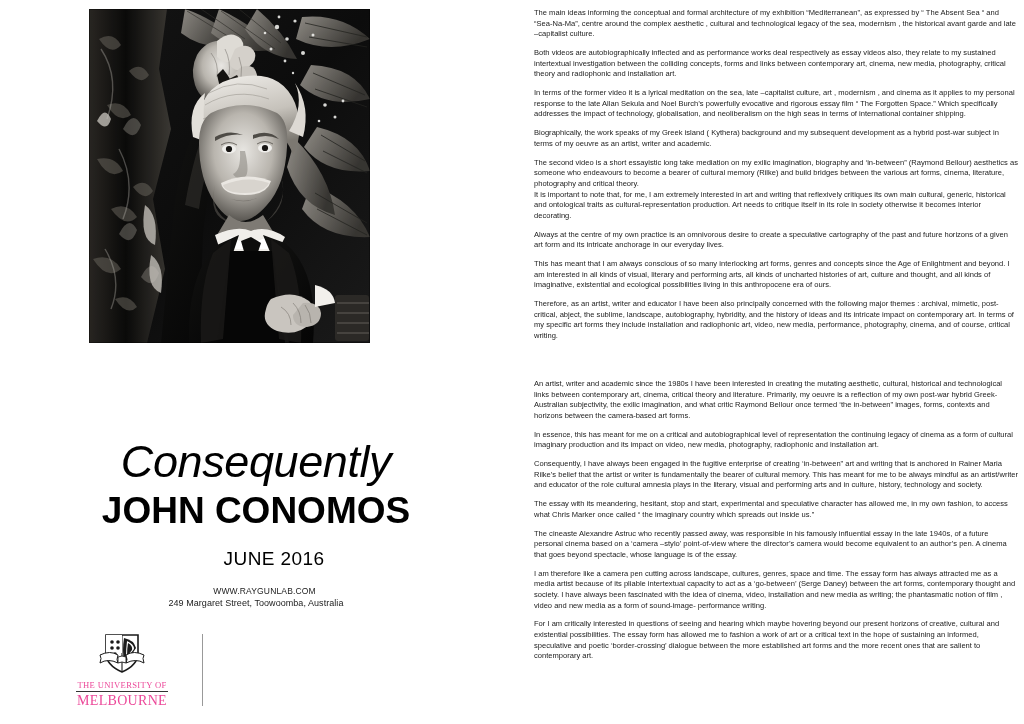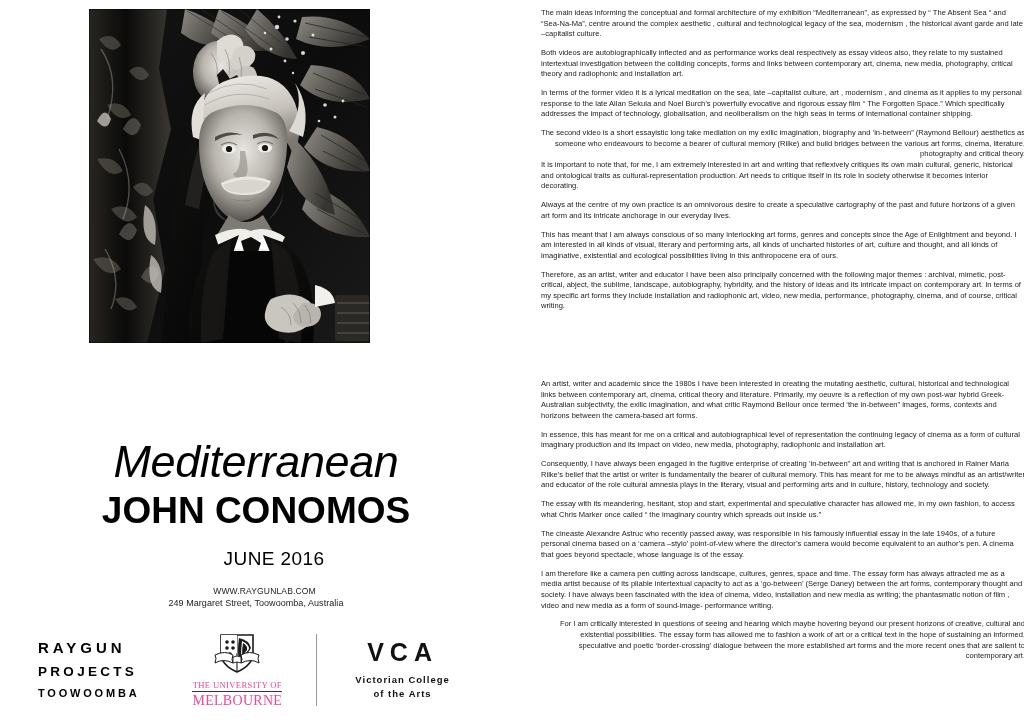--- a/index.html
+++ b/index.html
@@ -161,33 +161,33 @@
   #vca-subtitle-1 { margin-top: 7px; }
 
   
   #right-column {
     position: absolute;
     left: 529px;
     top: 0;
     width: 484px;
     height: 724px;
   }
-  .essay-section { position: absolute; left: 12px; width: 484px; }
+  .essay-section { position: absolute; left: 5px; width: 484px; }
   #essay-section-one { top: 8px; }
   #essay-section-two { top: 379px; }
 
   .essay-paragraph {
     font-size: 7.55px;
     line-height: 1.405;
     margin: 0 0 8.3px 0;
     color: #1b1b1b;
     text-align: left;
     letter-spacing: 0.005px;
   }
-  .essay-paragraph.tight { margin-bottom: 0; text-align: right; }
+  .essay-paragraph.tight { margin-bottom: 0; }
 </style>
 </head>
 <body>
 
 <div id="left-column">
 
   <div id="portrait-figure">
     <svg viewBox="0 0 281 334" preserveAspectRatio="none">
       <defs>
         <radialGradient id="faceLight" cx="50%" cy="40%" r="60%">
@@ -385,34 +385,29 @@
           <path d="M248 304 L280 304"></path>
         <path d="M248 314 L280 314"></path>
           <path d="M248 324 L280 324"></path>
       </g>
 
       <rect x="0" y="0" width="281" height="334" fill="none" stroke="#000" stroke-width="2" opacity="0.35"></rect>
     </svg>
   </div>
 
   <div id="title-block">
-    <h1 id="exhibition-title">Mediterranean</h1>
+    <h1 id="exhibition-title">Consequently</h1>
     <h2 id="artist-name">JOHN CONOMOS</h2>
     <div id="exhibition-date">JUNE 2016</div>
     <div id="venue-website">WWW.RAYGUNLAB.COM</div>
     <div id="venue-address">249 Margaret Street, Toowoomba, Australia</div>
   </div>
 
   <div id="logo-strip">
 
-    <div id="raygun-logo">
-      <span class="lg-line" id="raygun-line-1">RAYGUN</span>
-      <span class="lg-line" id="raygun-line-2">PROJECTS</span>
-      <span class="lg-line" id="raygun-line-3">TOOWOOMBA</span>
-    </div>
 
     <div id="melbourne-logo">
       <svg id="melbourne-crest" width="56" height="46" viewBox="0 0 56 46">
         <path d="M12 4 L44 4 L44 22 Q44 34 28 41 Q12 34 12 22 Z" fill="#ffffff" stroke="#1a1a1a" stroke-width="1.6"></path>
         <path d="M28 4 L28 41" stroke="#1a1a1a" stroke-width="1.1"></path>
         <path d="M12 4 L28 4 L28 22 L12 22 Z" fill="#ffffff"></path>
         <g fill="#1a1a1a">
           <circle cx="18" cy="11" r="1.8"></circle>
             <circle cx="24" cy="11" r="1.8"></circle>
           <circle cx="18" cy="17" r="1.8"></circle>
@@ -426,34 +421,30 @@
         <path d="M6 24 q10 -5 18 0 q-2 5 0 8 q-10 -5 -18 0 q2 -5 0 -8 Z" fill="#ffffff" stroke="#1a1a1a" stroke-width="1"></path>
         <path d="M50 24 q-10 -5 -18 0 q2 5 0 8 q10 -5 18 0 q-2 -5 0 -8 Z" fill="#ffffff" stroke="#1a1a1a" stroke-width="1"></path>
         <path d="M24 26 q4 -2 8 0 q0 4 0 6 q-4 -2 -8 0 Z" fill="#ffffff" stroke="#1a1a1a" stroke-width="0.9"></path>
       </svg>
       <span id="melbourne-line-1">THE UNIVERSITY OF</span>
       <span id="melbourne-line-2">MELBOURNE</span>
     </div>
 
     <div id="logo-divider"></div>
 
-    <div id="vca-logo">
-      <span id="vca-abbrev">VCA</span>
-      <span id="vca-subtitle-1">Victorian College</span>
-      <span id="vca-subtitle-2">of the Arts</span>
-    </div>
 
   </div>
 </div>
 
 <div id="right-column">
   <div class="essay-section" id="essay-section-one">
       <p class="essay-paragraph">The main ideas informing the conceptual and formal architecture of my exhibition “Mediterranean”, as expressed by “ The Absent Sea “ and  “Sea-Na-Ma”, centre around the complex aesthetic , cultural and technological legacy of the sea, modernism , the historical avant garde and late –capitalist culture.</p>
       <p class="essay-paragraph">Both videos are autobiographically inflected and as performance works deal respectively as essay videos also, they relate to my sustained intertextual investigation between the colliding concepts, forms and links between contemporary art, cinema, new media, photography,  critical theory and radiophonic and installation art.</p>
       <p class="essay-paragraph">In terms of the former video it is a lyrical meditation on the sea, late –capitalist culture, art , modernism , and cinema as it applies to my personal response to the late Allan Sekula and Noel Burch’s powerfully evocative and rigorous essay film “ The Forgotten Space.”  Which specifically addresses the impact of technology, globalisation, and neoliberalism on the high seas in terms of international container shipping.</p>
+      <p class="essay-paragraph">Biographically, the work speaks of my Greek island ( Kythera) background and my subsequent development as a hybrid post-war subject in terms of my oeuvre as an artist, writer and academic.</p>
       <p class="essay-paragraph tight">The second video is a short essayistic long take mediation on my exilic imagination, biography and ‘in-between” (Raymond Bellour) aesthetics as someone who endeavours to become a bearer of cultural memory (Rilke) and build bridges between the various art forms, cinema, literature, photography and critical theory.</p>
       <p class="essay-paragraph">It is important to note that, for me, I am extremely interested in art and writing that reflexively critiques its own main cultural, generic, historical and ontological traits as cultural-representation production.  Art needs to critique itself in its role in society otherwise it becomes interior decorating.</p>
       <p class="essay-paragraph">Always at the centre of my own practice is an omnivorous desire to create a speculative cartography of the past and future horizons of a given art form and its intricate anchorage in our everyday lives.</p>
       <p class="essay-paragraph">This has meant that I am always conscious of so many interlocking art forms, genres and concepts since the Age of Enlightment and beyond.  I am interested in all kinds of visual, literary and performing arts, all kinds of uncharted histories of art, culture and thought, and all kinds of imaginative, existential and ecological possibilities living in this anthropocene era of ours.</p>
       <p class="essay-paragraph">Therefore, as an artist, writer and educator I have been also principally concerned with the following major themes : archival, mimetic, post-critical, abject, the sublime, landscape, autobiography, hybridity, and the history of ideas and its intricate impact on contemporary art. In terms of my specific art forms they include installation and radiophonic art, video, new media, performance, photography, cinema, and of course, critical writing.</p>
     </div>
   <div class="essay-section" id="essay-section-two">
       <p class="essay-paragraph">An artist, writer and academic since the 1980s I have been interested in creating the mutating aesthetic, cultural, historical and technological links between contemporary art, cinema, critical theory and literature. Primarily, my oeuvre is a reflection of my own post-war hybrid Greek-Australian subjectivity, the exilic imagination, and what critic Raymond Bellour once termed ‘the in-between” images, forms, contexts and horizons between the camera-based art forms.</p>
       <p class="essay-paragraph">In essence, this has meant for me on a critical and autobiographical level of representation the continuing legacy of cinema as a form of cultural imaginary production and its impact on video, new media, photography, radiophonic and installation art.</p>
       <p class="essay-paragraph">Consequently, I have always been engaged in the fugitive enterprise of creating ‘in-between” art and writing that is anchored in Rainer Maria Rilke’s belief that the artist or writer is fundamentally the bearer of cultural memory. This has meant for me to be always mindful as an artist/writer and educator of the role cultural amnesia plays in the literary, visual and performing arts and in culture, history, technology and society.</p>

